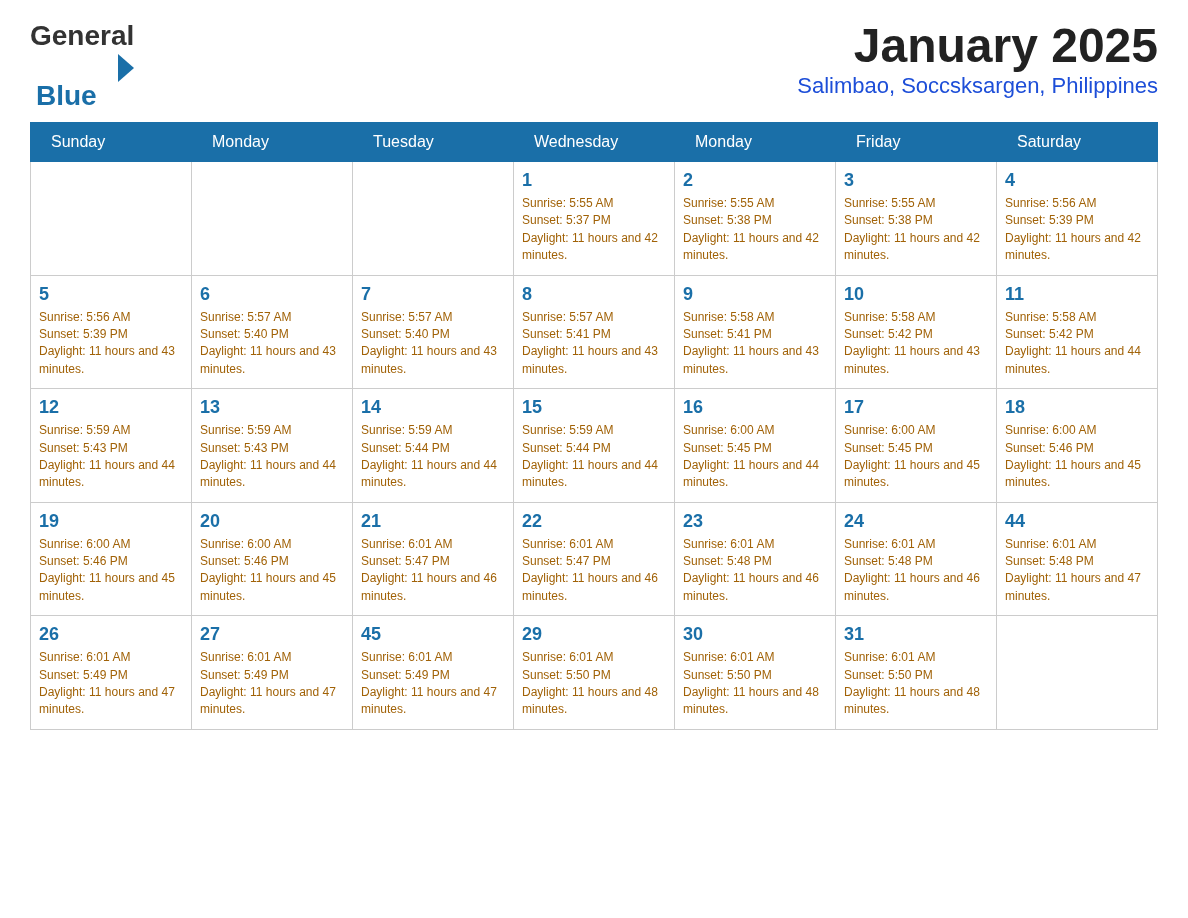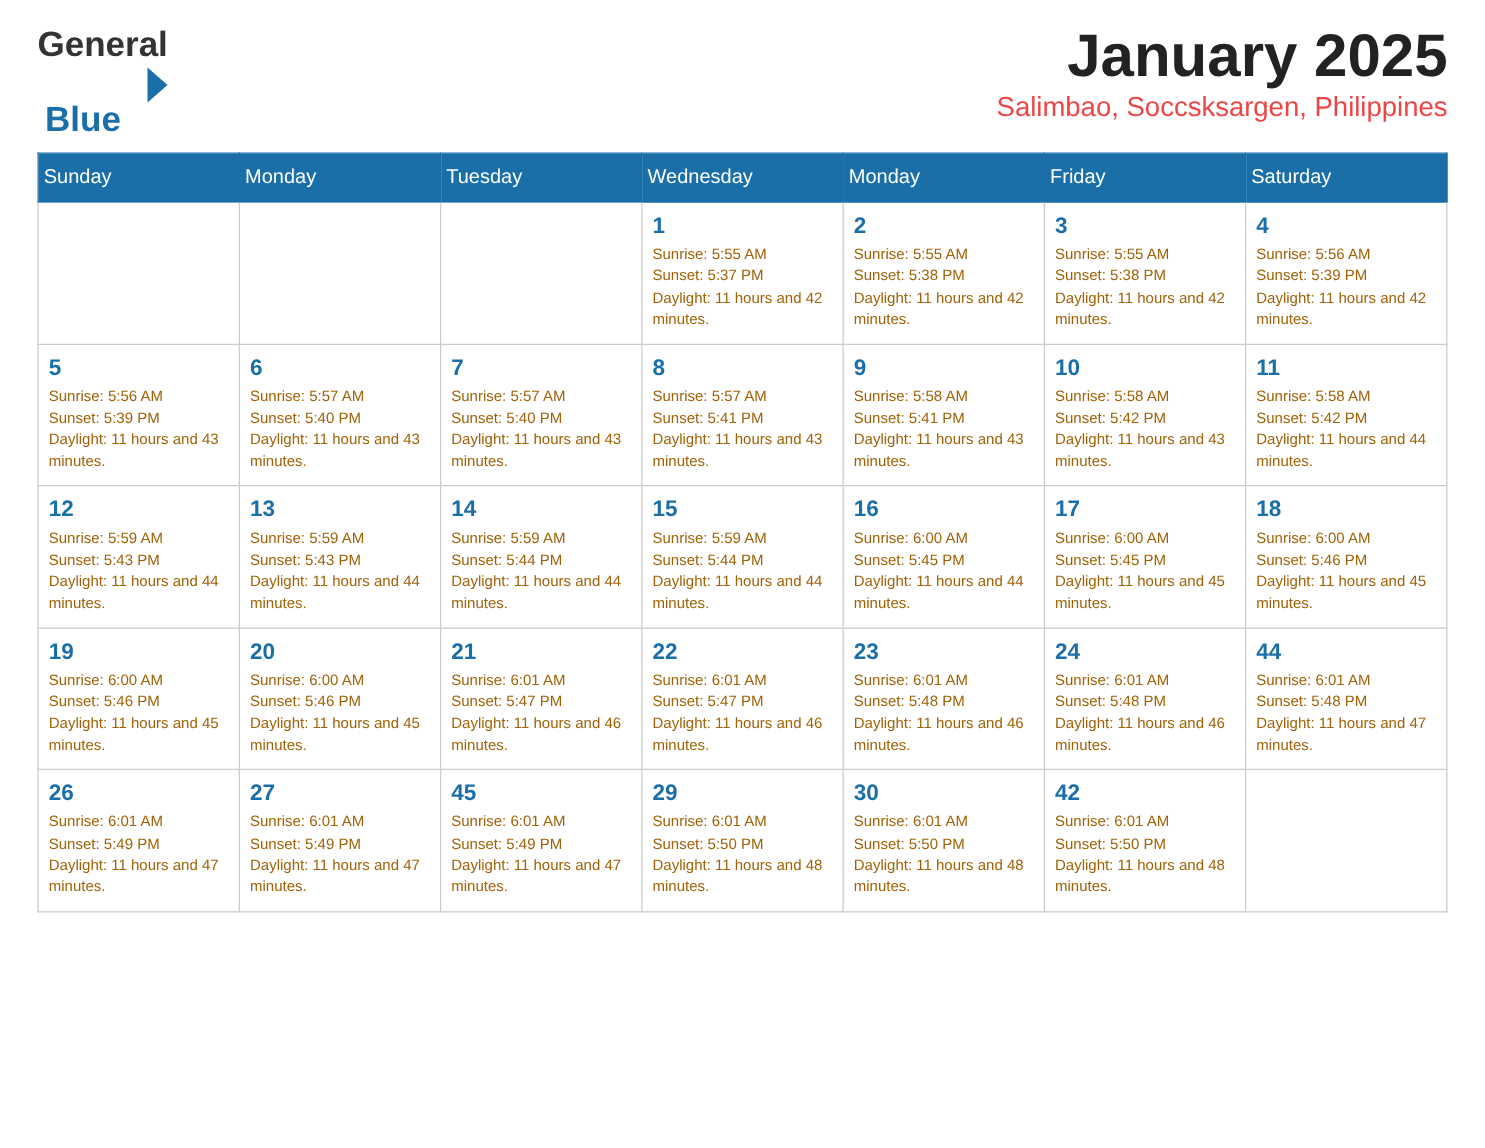--- a/index.html
+++ b/index.html
@@ -20,32 +20,32 @@
       text-align: right;
     }
     .month-title {
       font-size: 48px;
       font-weight: bold;
       color: #222;
       line-height: 1.1;
     }
     .location-title {
       font-size: 22px;
-      color: #ef4444;
+      color: #1d4ed8;
       font-weight: normal;
     }
     .calendar-table {
       width: 100%;
       border-collapse: collapse;
       margin-top: 5px;
     }
     .calendar-table th {
       background-color: #1a6fa8;
       color: #fff;
-      padding: 10px 4px;
+      padding: 10px 20px;
       font-size: 16px;
       font-weight: normal;
       text-align: left;
       border: 1px solid #1a6fa8;
       margin-top: 32px;
     }
     .calendar-table td {
       vertical-align: top;
       padding: 8px 8px 10px 8px;
       border: 1px solid #ccc;
@@ -302,21 +302,21 @@
 Sunset: 5:50 PM
 Daylight: 11 hours and 48 minutes.</div>
         </td>
         <td>
           <span class="day-number">30</span>
           <div class="day-info" style="white-space: pre-line;">Sunrise: 6:01 AM
 Sunset: 5:50 PM
 Daylight: 11 hours and 48 minutes.</div>
         </td>
         <td>
-          <span class="day-number">42</span>
+          <span class="day-number">31</span>
           <div class="day-info" style="white-space: pre-line;">Sunrise: 6:01 AM
 Sunset: 5:50 PM
 Daylight: 11 hours and 48 minutes.</div>
         </td>
         <td class="empty-cell"></td>
       </tr>
     </tbody>
 </table>
 
 </body></html>

